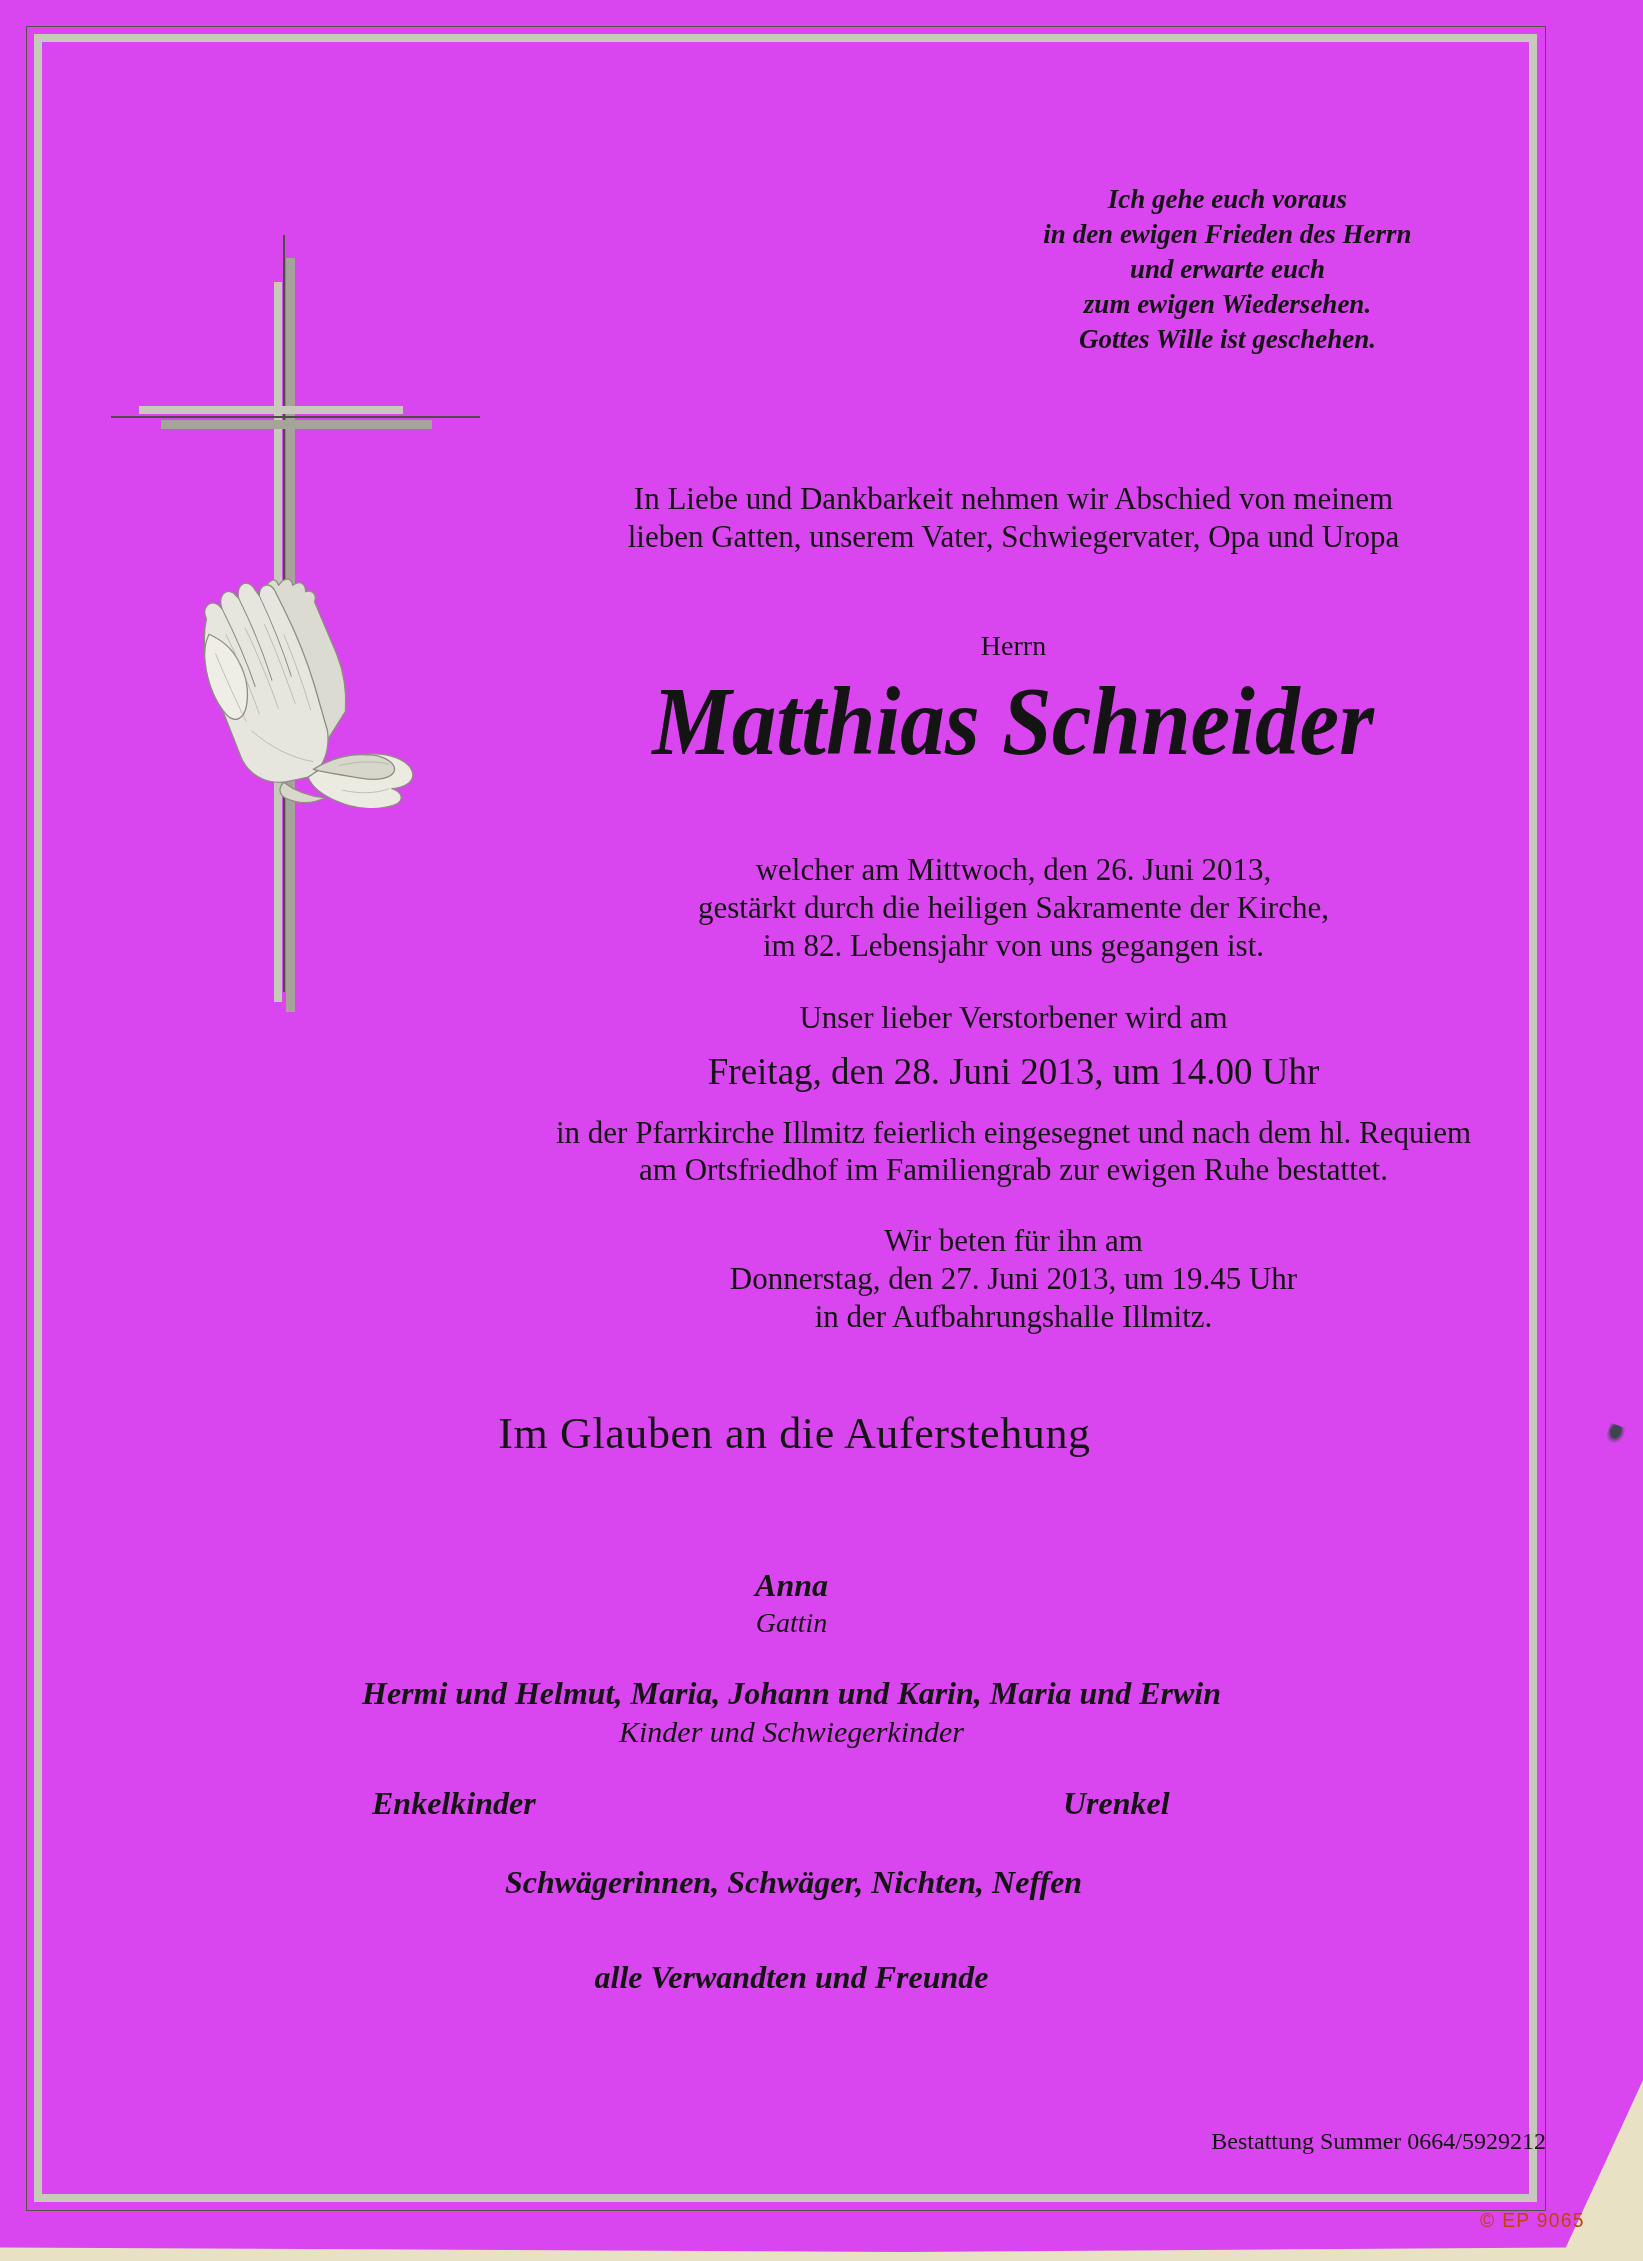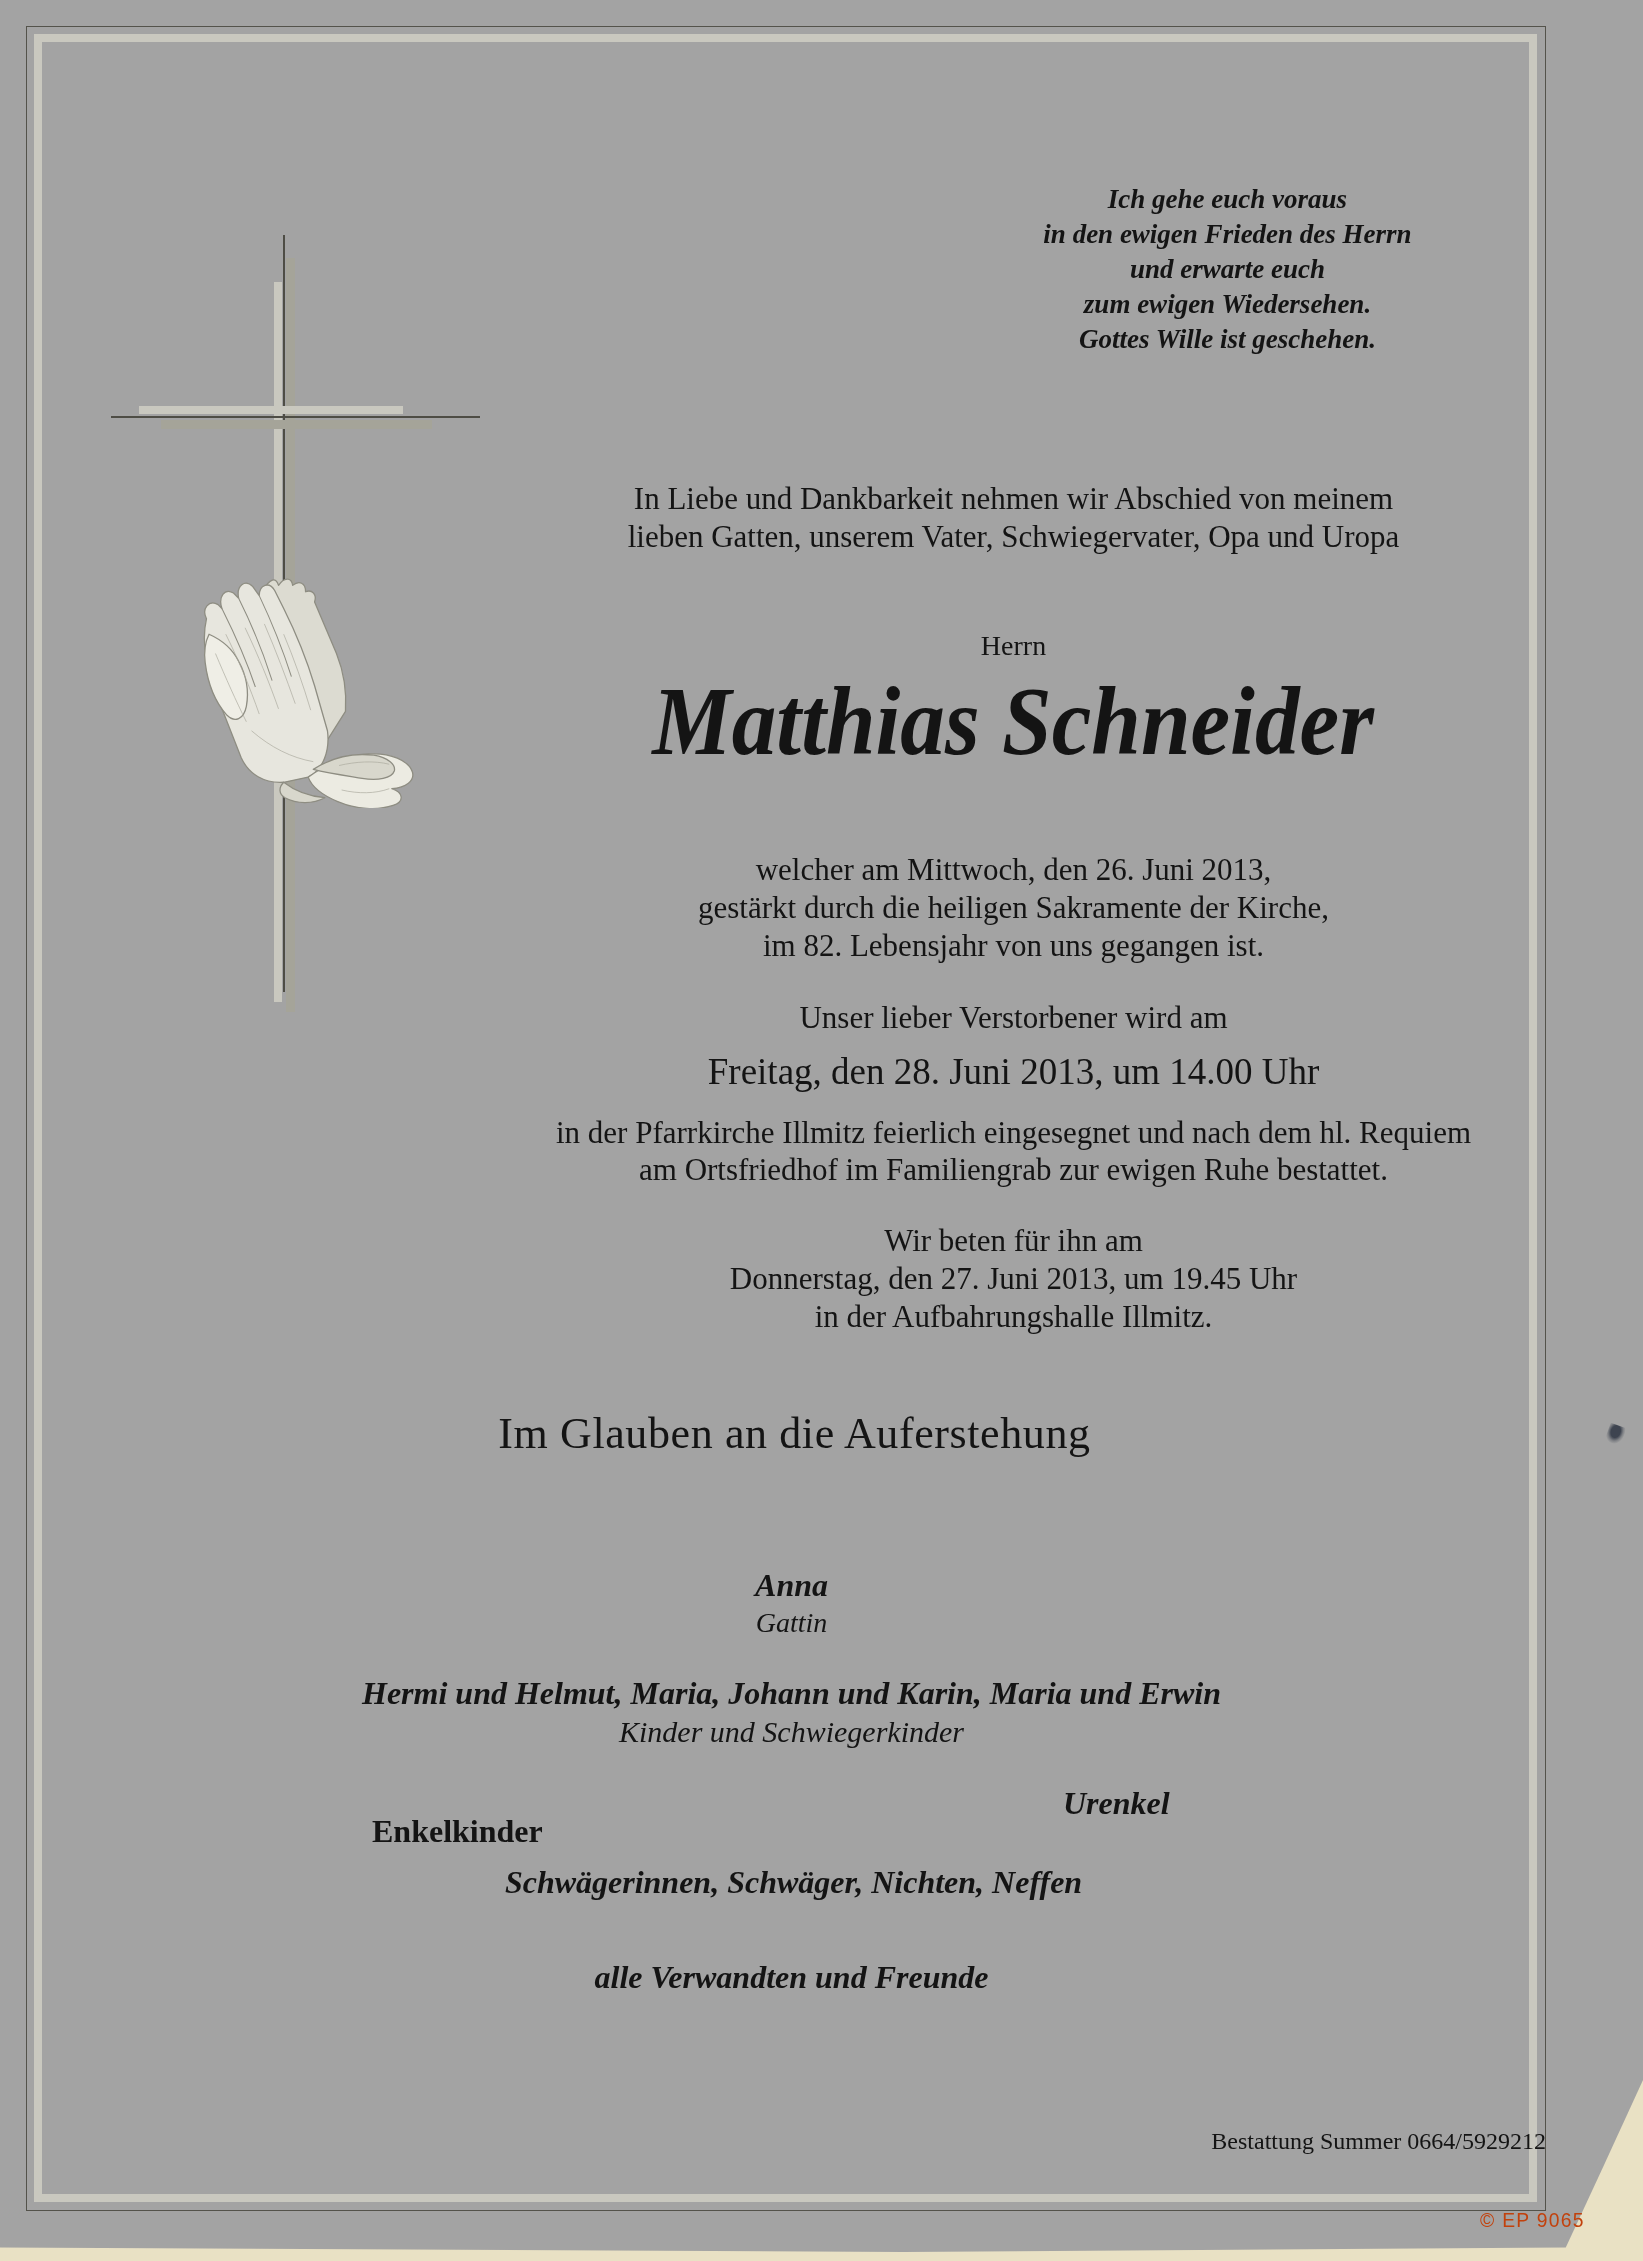--- a/index.html
+++ b/index.html
@@ -13,21 +13,21 @@
     background: #e9e1c4; 
     font-family: "Liberation Serif", "DejaVu Serif", serif;
     color: #141414;
     overflow: hidden;
   }
   .page {
     position: absolute;
     left: 0; top: 0;
     width: 1643px;
     height: 2261px;
-    background: #a3a3a3;
+    background: #d946ef;
     clip-path: polygon(0 0, 100% 0, 100% 92%, 97.6% 95.8%, 95.3% 99.4%, 55% 99.6%, 0 99.4%);
   }
   
   .frame-line {
     position: absolute;
     left: 26px; top: 26px;
     width: 1520px; height: 2185px;
     border: 1.9px solid #54534b;
     box-sizing: border-box;
   }
@@ -107,21 +107,21 @@
     font-style: italic; font-size: 28px;
   }
   .children {
     left: 308px; top: 1675px; width: 967px;
     font-style: italic; font-weight: 700; font-size: 32px;
   }
   .children-rel {
     left: 308px; top: 1715px; width: 967px;
     font-style: italic; font-size: 30px;
   }
-  .enkel  { left: 372px;  top: 1785px; text-align: left; font-weight: 700; font-size: 32px; margin-top: 28px; }
+  .enkel  { left: 372px;  top: 1785px; text-align: left; font-style: italic; font-weight: 700; font-size: 32px; }
   .urenkel{ left: 1063px; top: 1785px; text-align: left; font-style: italic; font-weight: 700; font-size: 32px; }
   .inlaws {
     left: 310px; top: 1864px; width: 967px;
     font-style: italic; font-weight: 700; font-size: 32px;
   }
   .all-relatives {
     left: 308px; top: 1959px; width: 967px;
     font-style: italic; font-weight: 700; font-size: 32px;
   }
   .funeral-home {

